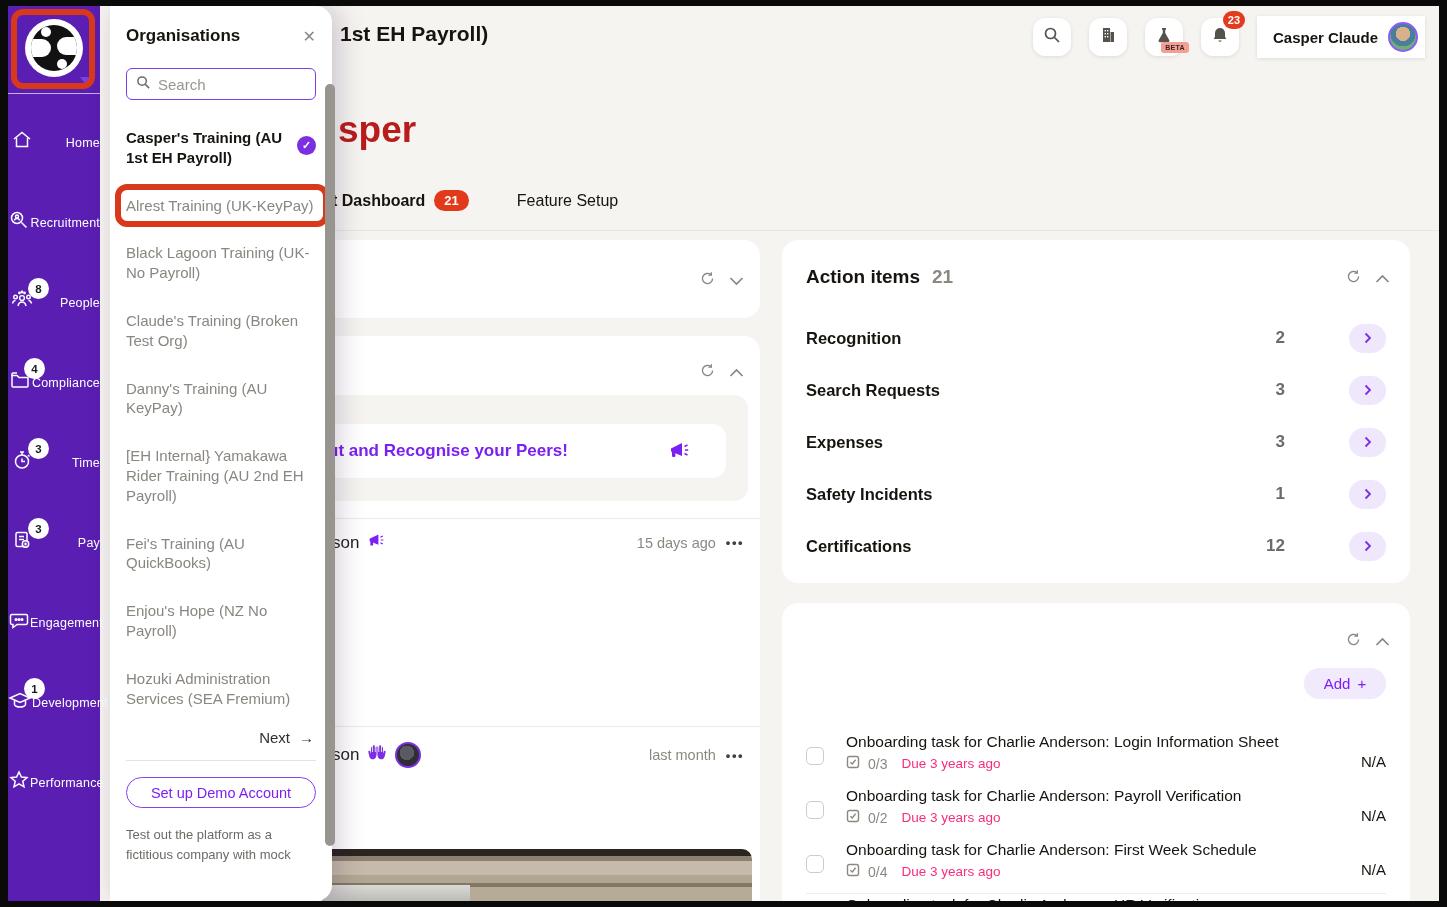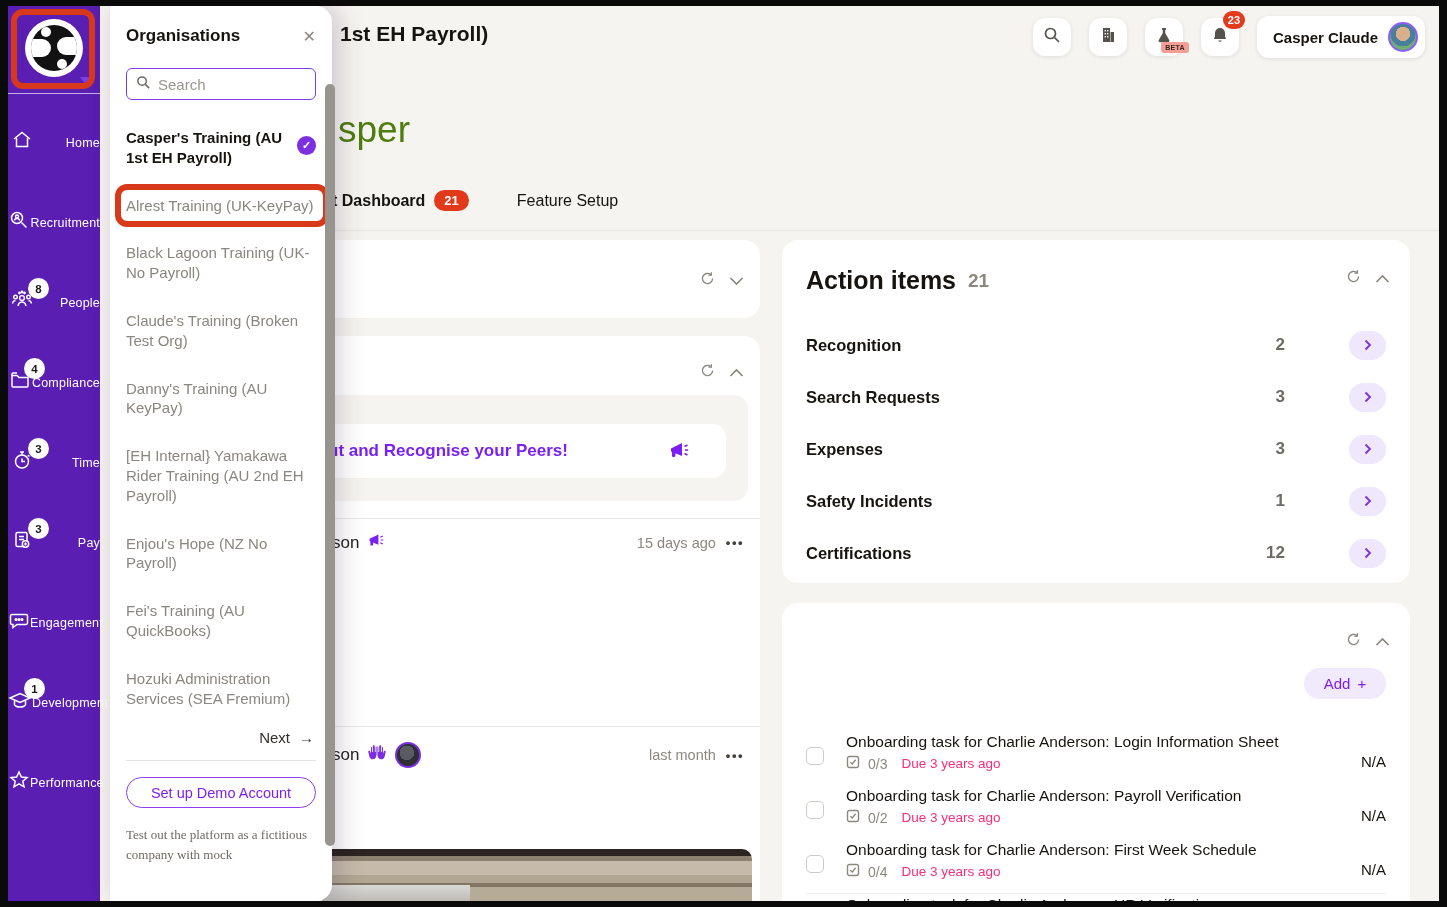--- a/index.html
+++ b/index.html
@@ -35,34 +35,34 @@
   .org-search input { border:none; outline:none; width:100%; font-size:15px; font-family:"Liberation Sans",sans-serif; color:#33302B; }
   .org-search input::placeholder { color:#9A968F; }
   .org-list { margin-top:26px; }
   .org-item { position:relative; font-size:15px; line-height:1.32; color:#8A8680; margin-bottom:21px; cursor:pointer;margin-top:28px; }
   .org-item.selected { font-weight:bold; color:#17140F; padding-right:28px; }
   .sel-badge { position:absolute; right:0; top:8px; width:19px; height:19px; border-radius:50%; background:#7B2FE0; color:#fff; font-size:11px; display:flex; align-items:center; justify-content:center; }
   .hl-alrest { left:-11px; top:-12px; right:-13px; bottom:-12px; width:auto; height:auto; }
   .org-next { display:flex; align-items:center; justify-content:flex-end; gap:9px; font-size:15px; color:#33302B; margin:6px 2px 14px 0; cursor:pointer; }
   .org-divider { border-top:1px solid #E5E3E0; margin:0 0 16px 0; }
   .demo-btn { display:block; width:190px; margin:0 auto; height:31px; border-radius:16px; border:1.5px solid #8B3DF6; background:#fff; color:#7B1FF2; font-size:14.5px; font-family:"Liberation Sans",sans-serif; cursor:pointer; }
-  .demo-desc { margin-top:17px; font-size:13px; color:#6E6A66; line-height:1.55;font-family:Liberation Serif, serif; }
+  .demo-desc { margin-top:17px; font-size:13px; color:#6E6A66; line-height:1.55; }
   .panel-scrollbar { position:absolute; left:317px; top:78px; width:10px; height:762px; background:#98948F; border-radius:6px; z-index:31; }
 
   
   .topbar-title { position:absolute; left:332px; top:16px; font-size:21px; font-weight:bold; color:#17140F; white-space:nowrap; }
   .header-actions { position:absolute; right:14px; top:10px; display:flex; align-items:center; gap:18px; }
   .hbtn { position:relative; width:38px; height:38px; background:#fff; border-radius:12px; box-shadow:0 1px 4px rgba(0,0,0,.10); display:flex; align-items:center; justify-content:center; cursor:pointer; }
   .beta-tag { position:absolute; right:-6px; bottom:3px; background:#F2A095; color:#3A2420; font-size:7px; font-weight:bold; padding:2px 4px; border-radius:3px; letter-spacing:.3px; }
   .bell-badge { position:absolute; top:-7px; right:-6px; background:#E23B1E; color:#fff; font-size:11px; font-weight:bold; min-width:22px; height:18px; border-radius:10px; display:flex; align-items:center; justify-content:center; padding:0 4px; }
-  .profile-pill { height:42px; background:#fff; border-radius:12px; box-shadow:0 1px 4px rgba(0,0,0,.10); display:flex; align-items:center; gap:10px; padding:0 7px 0 16px; cursor:pointer; }
+  .profile-pill { height:42px; background:#fff; border-radius:0; box-shadow:0 1px 4px rgba(0,0,0,.10); display:flex; align-items:center; gap:10px; padding:0 7px 0 16px; cursor:pointer; }
   .profile-name { font-size:15px; font-weight:bold; color:#17140F; white-space:nowrap; }
   .avatar { width:30px; height:30px; border-radius:50%; border:2px solid #8B5CF6; background:radial-gradient(circle at 50% 38%, #d8b08c 0 34%, #4a7f9c 35% 60%, #6fae74 61% 100%); }
 
-  .page-heading { position:absolute; left:330px; top:103px; font-size:37px; font-weight:normal; color:#4d7c0f; }
+  .page-heading { position:absolute; left:330px; top:103px; font-size:37px; font-weight:bold; color:#b91c1c; }
   .tabs { position:absolute; left:324px; top:184px; display:flex; align-items:center; gap:48px; }
   .tab { display:flex; align-items:center; gap:9px; font-size:16px; color:#17140F; cursor:pointer; }
   .tab.active { font-weight:bold; }
   .tab-badge { background:#E2391B; color:#fff; font-size:13px; font-weight:bold; padding:3px 10px; border-radius:12px; }
   .tabs-divider { position:absolute; left:324px; right:0; top:224px; border-top:1px solid #E8E6E2; }
 
   
   .card { position:absolute; background:#fff; border-radius:16px; }
   .card-icons { position:absolute; display:flex; align-items:center; gap:13px; color:#8A8680; }
 
@@ -79,21 +79,21 @@
   .post-meta { margin-left:auto; display:flex; align-items:center; gap:10px; font-size:14.5px; color:#8C8880; }
   .dots { color:#44413C; font-size:13px; letter-spacing:1.5px; font-weight:bold; }
   .mini-avatar { width:26px; height:26px; border-radius:50%; border:2px solid #7B2FE0; background:radial-gradient(circle at 45% 40%, #5a5a62 0 40%, #2e2e34 41% 100%); }
   .photo { position:absolute; left:12px; right:8px; top:513px; height:380px; border-radius:10px 10px 0 0; overflow:hidden; background:linear-gradient(180deg,#2b2420 0 7px,#8d8170 7px 12px,#c6bbaa 12px 26px,#b1a692 26px 34px,#837763 34px 38px,#b6ab97 38px 100%); }
   .plaque { position:absolute; left:0; top:36px; width:148px; height:40px; background:linear-gradient(180deg,#d9d9d6,#aeaca6 60%,#c2c0ba); display:flex; justify-content:center; }
   .plaque-num { font-size:42px; font-weight:bold; color:#17140F; line-height:1; margin-top:14px; letter-spacing:2px; }
 
   
   .card-actions { left:774px; top:234px; width:628px; height:343px; padding:26px 24px; }
   .card-title-row { display:flex; align-items:center; gap:12px; }
-  .card-title { font-size:25px; font-weight:bold; color:#17140F; }
+  .card-title { font-size:19px; font-weight:bold; color:#17140F; }
   .card-count { font-size:19px; font-weight:bold; color:#8C8880; }
   .ai-rows { margin-top:24px; }
   .ai-row { height:52px; display:flex; align-items:center; }
   .ai-label { font-size:16.5px; font-weight:bold; color:#17140F; }
   .ai-count { margin-left:auto; margin-right:64px; font-size:17px; font-weight:bold; color:#6E6A66; }
   .pill-btn { width:37px; height:29px; border-radius:15px; background:#EFE7FB; display:flex; align-items:center; justify-content:center; cursor:pointer; }
 
   .card-tasks { left:774px; top:597px; width:628px; height:310px; padding:26px 24px; }
   .add-btn { position:absolute; right:24px; top:65px; width:82px; height:31px; border-radius:16px; background:#F1E9FC; color:#7B1FF2; font-size:15px; display:flex; align-items:center; justify-content:center; gap:7px; cursor:pointer; }
   .task-rows { position:absolute; left:24px; right:24px; top:128px; }
@@ -259,22 +259,22 @@
         <span class="sel-badge">✓</span>
       </div>
       <div class="org-item">
         <span>Alrest Training (UK-KeyPay)</span>
         <div class="hl-box hl-alrest"></div>
       </div>
       <div class="org-item"><span>Black Lagoon Training (UK-No Payroll)</span></div>
       <div class="org-item"><span>Claude's Training (Broken Test Org)</span></div>
       <div class="org-item"><span>Danny's Training (AU KeyPay)</span></div>
       <div class="org-item"><span>[EH Internal} Yamakawa Rider Training  (AU 2nd EH Payroll)</span></div>
+      <div class="org-item"><span>Fei's Training (AU QuickBooks)</span></div>
       <div class="org-item"><span>Enjou's Hope (NZ No Payroll)</span></div>
-      <div class="org-item"><span>Fei's Training (AU QuickBooks)</span></div>
       <div class="org-item"><span>Hozuki Administration Services (SEA Fremium)</span></div>
     </div>
     <div class="org-next">
       <span>Next</span>
       <span>→</span>
     </div>
     <div class="org-divider"></div>
     <button class="demo-btn">Set up Demo Account</button>
     <p class="demo-desc">Test out the platform as a fictitious company with mock</p>
   </aside>

